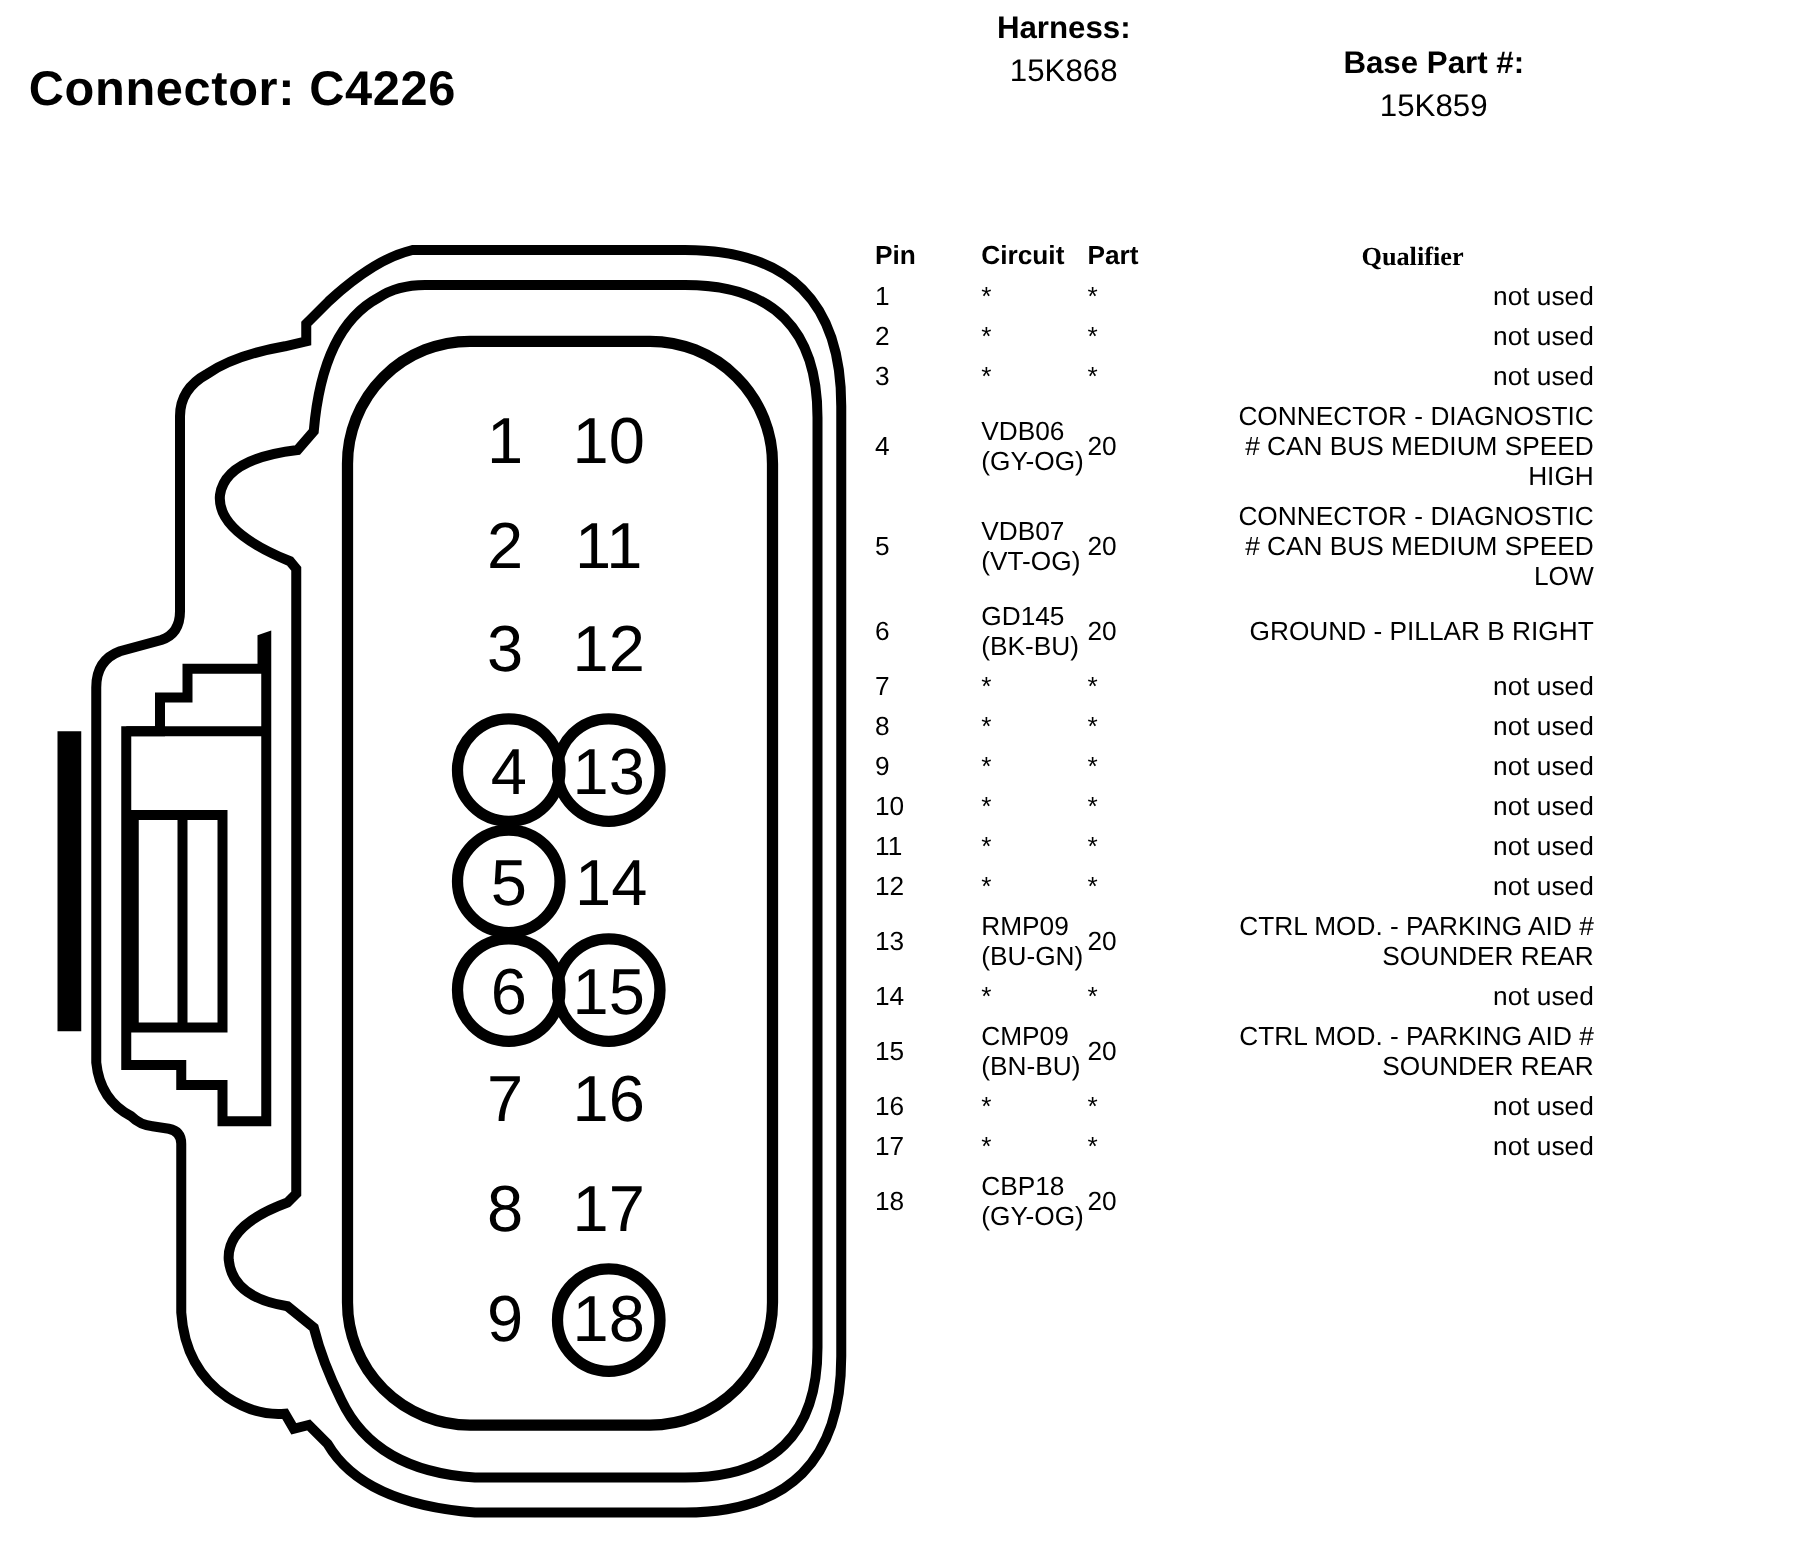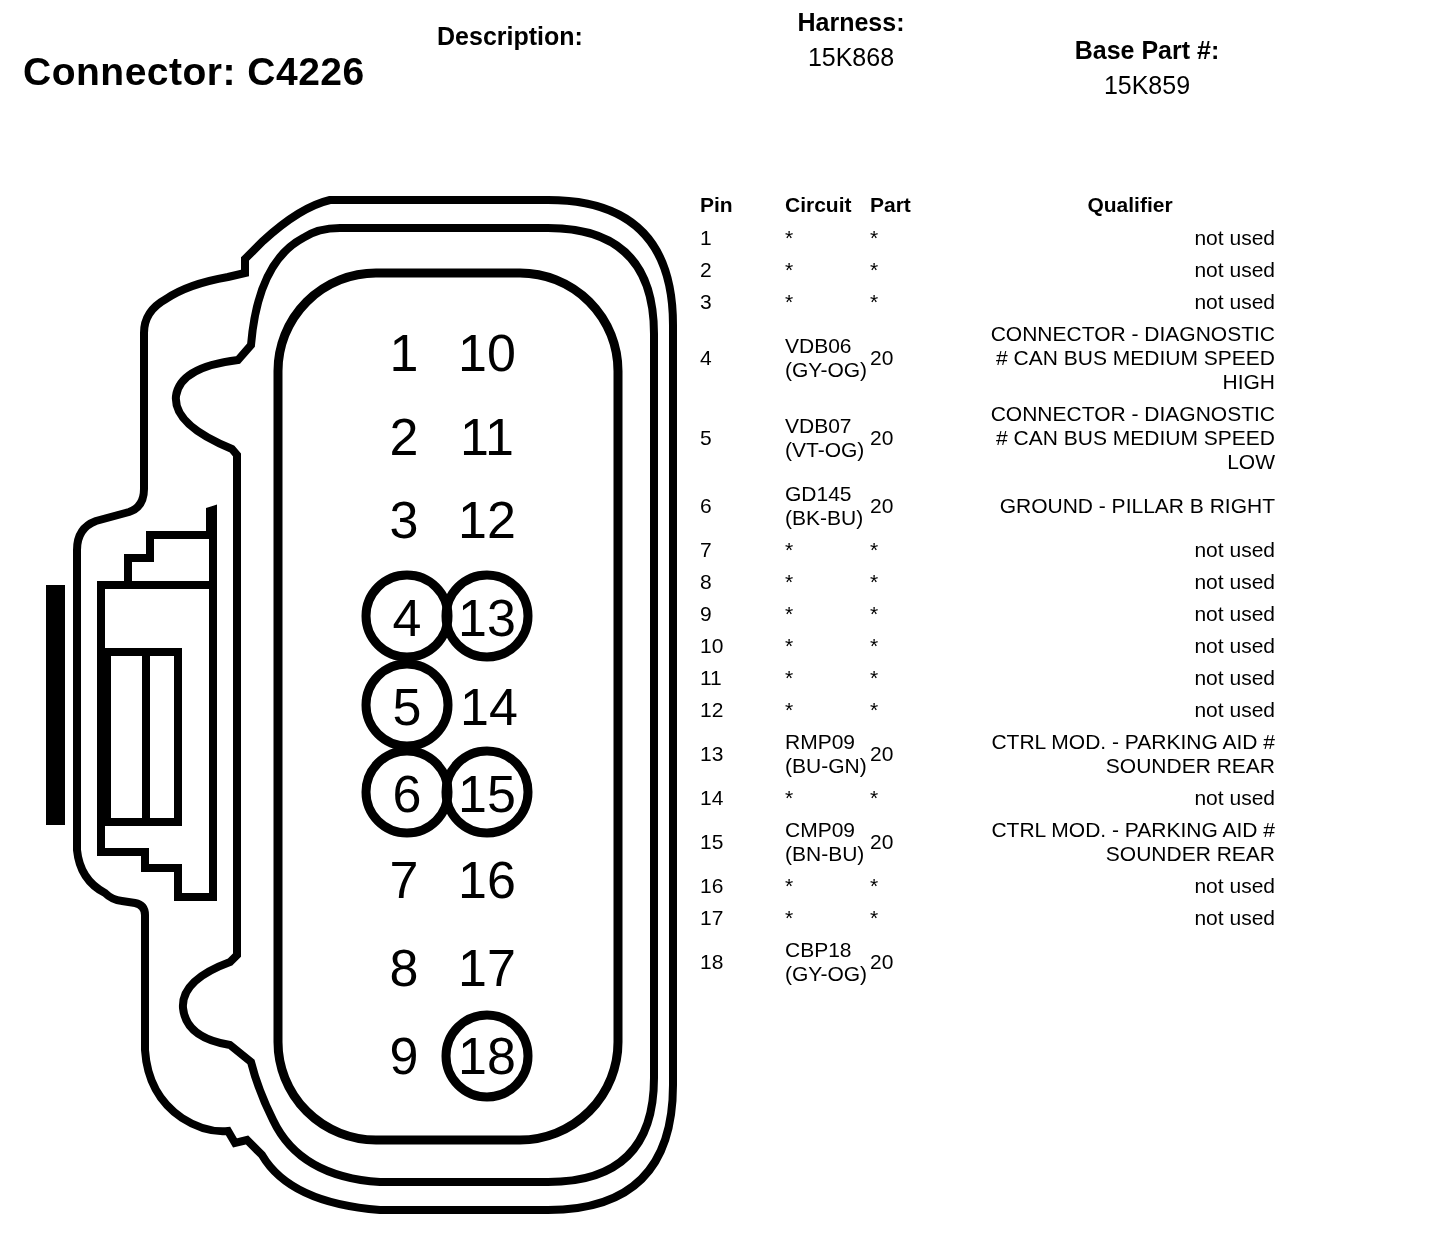--- a/index.html
+++ b/index.html
@@ -40,31 +40,30 @@
     display:grid;
     grid-template-columns:85px 85px 115px 290px 145px;
     align-items:center;
   }
   .t-head{font-weight:bold;font-size:26px;height:30px;align-items:start;}
   .t-head .cell{line-height:26px;}
   .t-body .t-row{padding:4px 0;}
   .cell{font-size:21px;line-height:24px;}
   .c-pin,.c-circuit,.c-gauge{text-align:left;}
   .c-func{text-align:right;}
-  .c-qual{text-align:center;}
+  .c-qual{text-align:center;font-family:Liberation Serif, serif;}
   .c-circuit,.c-func{white-space:pre-line;}
   .t-head .c-func,.t-head .c-qual{text-align:center;}
 </style>
 </head>
 <body>
 
 <div class="abs doc-title">Connector: C4226</div>
 
 <div class="abs hdr-block blk-desc">
-  <div class="hdr-label">Description:</div>
 </div>
 
 <div class="abs hdr-block blk-harness">
   <div class="hdr-label">Harness:</div>
   <div class="hdr-value">15K868</div>
 </div>
 
 <div class="abs hdr-block blk-basepart">
   <div class="hdr-label">Base Part #:</div>
   <div class="hdr-value">15K859</div>

